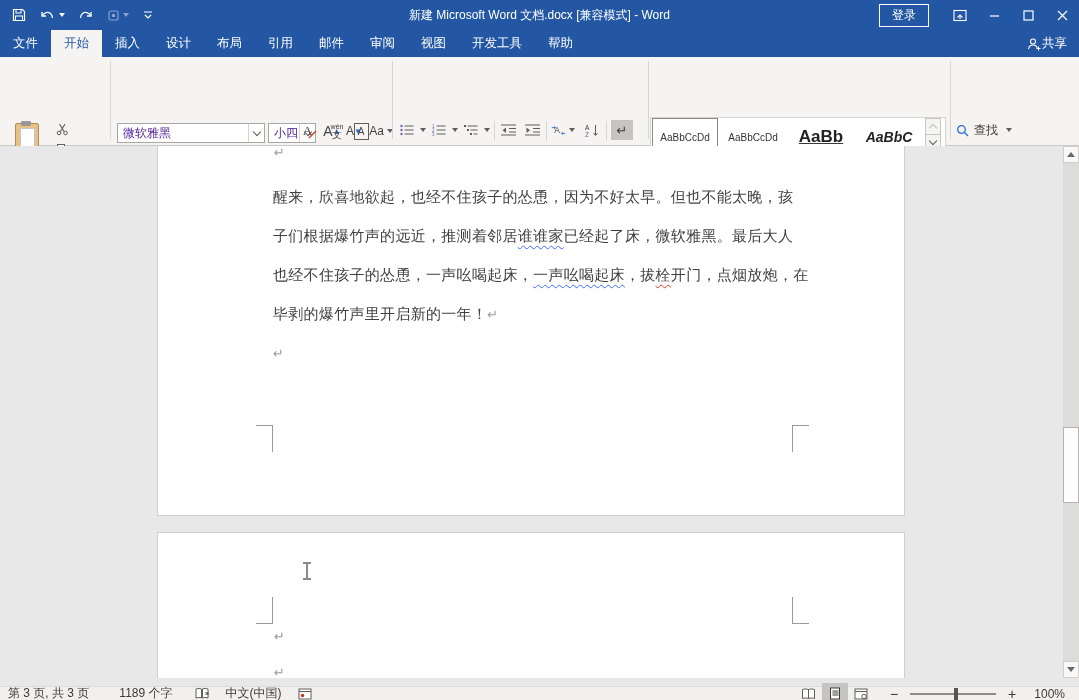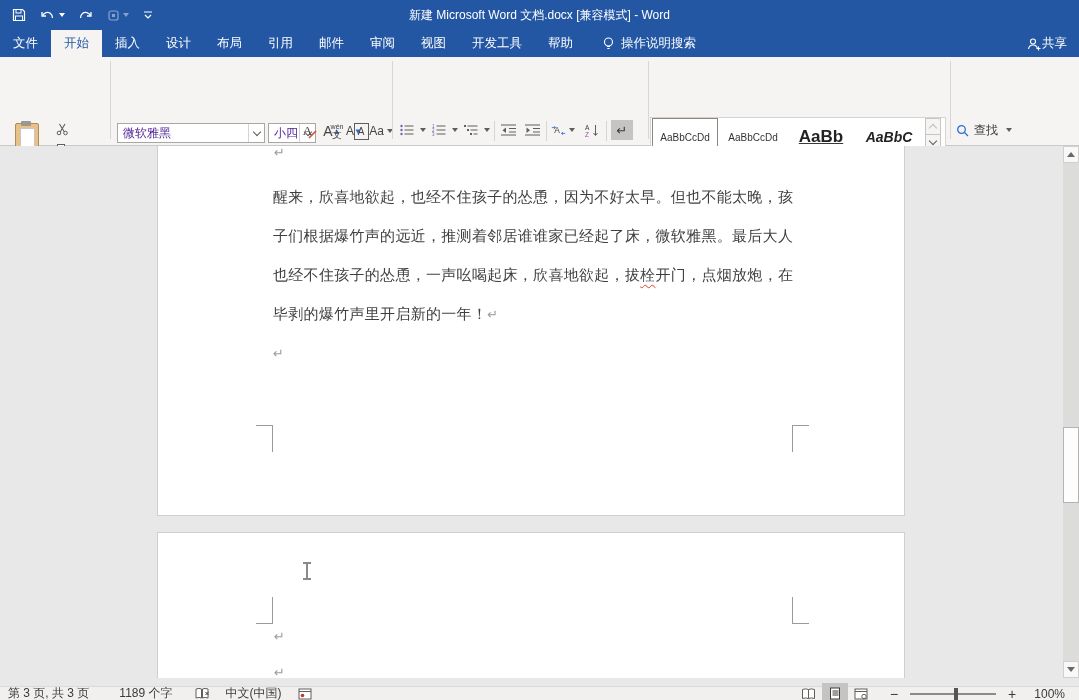--- a/index.html
+++ b/index.html
@@ -45,21 +45,21 @@
   .scrollstack{position:absolute;left:925px;top:62px;width:16px;}
   .scrollstack .s{width:16px;height:17px;border:1px solid #c8c6c4;box-sizing:border-box;background:#f5f4f2;display:flex;align-items:center;justify-content:center;margin-top:-1px;}
   .edit-item{position:absolute;left:956px;height:18px;display:flex;align-items:center;gap:5px;font-size:12px;color:#3b3a39;}
   
   .docarea{position:absolute;top:146px;left:0;right:16px;bottom:22px;background:#e8e8e8;overflow:hidden;}
   .page{position:absolute;left:157px;width:748px;background:#fff;border:1px solid #cfcfcf;box-sizing:border-box;}
   .para{position:absolute;left:115px;top:32px;width:530px;}
   .doc-line{height:39px;line-height:39px;font-size:15px;letter-spacing:0.3px;color:#3f3f3f;white-space:nowrap;
             font-family:"Liberation Sans","DejaVu Sans",sans-serif;}
   .doc-line.indent{text-indent:40px;}
-  .u-blue{text-decoration-style:wavy;text-decoration-color:#3f6cff;text-decoration-thickness:1px;text-underline-offset:4px;}
+  .u-blue{text-decoration:underline;text-decoration-style:wavy;text-decoration-color:#3f6cff;text-decoration-thickness:1px;text-underline-offset:4px;}
   .u-red{text-decoration:underline;text-decoration-style:wavy;text-decoration-color:#e03e2d;text-decoration-thickness:1px;text-underline-offset:4px;}
   .pilcrow{color:#9b9b9b;font-size:13px;letter-spacing:0;}
   .mark{position:absolute;width:16px;height:26px;}
   .mark.tl{border-top:1px solid #9a9a9a;border-right:1px solid #9a9a9a;}
   .mark.tr{border-top:1px solid #9a9a9a;border-left:1px solid #9a9a9a;}
   .mark.bl{border-bottom:1px solid #9a9a9a;border-right:1px solid #9a9a9a;}
   .mark.br{border-bottom:1px solid #9a9a9a;border-left:1px solid #9a9a9a;}
   .ibeam{position:absolute;width:2px;height:16px;background:#8a8a8a;}
   .ibeam:before,.ibeam:after{content:"";position:absolute;left:-3px;width:8px;height:2px;background:#8a8a8a;}
   .ibeam:before{top:-1px}.ibeam:after{bottom:-1px}
@@ -115,41 +115,59 @@
         <span class="dd"></span>
       </span>
       <span class="btn">
         <svg width="10" height="10" viewBox="0 0 10 10">
             <path d="M1 2h8" stroke="#fff" stroke-width="1"></path>
             <path d="M2 5l3 3 3-3" fill="none" stroke="#fff" stroke-width="1.2"></path>
           </svg>
       </span>
     </div>
     <div class="title-text">新建 Microsoft Word 文档.docx [兼容模式] - Word</div>
+    <div class="tb-right">
+      <span class="signin">登录</span>
+      <span class="winbtn">
+        <svg width="14" height="13" viewBox="0 0 14 13">
+            <rect x="1" y="1.5" width="12" height="10" fill="none" stroke="#fff" stroke-width="1.1"></rect>
+            <path d="M4.5 8.5 L7 6 L9.5 8.5" fill="none" stroke="#fff" stroke-width="1.1"></path>
+            <path d="M7 6v4" stroke="#fff" stroke-width="1.1"></path>
+          </svg>
+      </span>
+      <span class="winbtn">
+        <svg width="11" height="11" viewBox="0 0 11 11">
+            <path d="M1 6h9" stroke="#fff" stroke-width="1.2"></path>
+          </svg>
+      </span>
+      <span class="winbtn">
+        <svg width="11" height="11" viewBox="0 0 11 11">
+            <rect x="1" y="1" width="9" height="9" fill="none" stroke="#fff" stroke-width="1.2"></rect>
+          </svg>
+      </span>
+      <span class="winbtn">
+        <svg width="11" height="11" viewBox="0 0 11 11">
+            <path d="M1 1l9 9M10 1l-9 9" stroke="#fff" stroke-width="1.2"></path>
+          </svg>
+      </span>
+    </div>
   </div>
 
   <div class="tabrow">
     <span class="tab">文件</span>
     <span class="tab active">开始</span>
     <span class="tab">插入</span>
     <span class="tab">设计</span>
     <span class="tab">布局</span>
     <span class="tab">引用</span>
     <span class="tab">邮件</span>
     <span class="tab">审阅</span>
     <span class="tab">视图</span>
     <span class="tab">开发工具</span>
     <span class="tab">帮助</span>
-    <span class="tellme">
-      <svg width="13" height="15" viewBox="0 0 13 15">
-          <circle cx="6.5" cy="6" r="4" fill="none" stroke="#fff" stroke-width="1.1"></circle>
-          <path d="M5 10.5h3M5.3 12.5h2.4" stroke="#fff" stroke-width="1.1"></path>
-        </svg>
-      <span>操作说明搜索</span>
-    </span>
     <span class="share">
       <svg width="15" height="14" viewBox="0 0 15 14">
           <circle cx="6" cy="4.5" r="2.5" fill="none" stroke="#fff" stroke-width="1.1"></circle>
           <path d="M1.5 12c.5-3 2.5-4 4.5-4s4 1 4.5 4" fill="none" stroke="#fff" stroke-width="1.1"></path>
           <path d="M11.5 9.5v4M9.5 11.5h4" stroke="#fff" stroke-width="1.1"></path>
         </svg>
       <span>共享</span>
     </span>
   </div>
 
@@ -469,21 +487,21 @@
     </div>
   </div>
 
   <div class="docarea">
 
     <div class="page" style="top:-2px;height:372px;">
       <span class="pilcrow" style="position:absolute;left:116px;top:0px;">↵</span>
       <div class="para">
           <div class="doc-line"><span>醒来，欣喜地欲起，也经不住孩子的怂恿，因为不好太早。但也不能太晚，孩</span></div>
           <div class="doc-line"><span>子们根据爆竹声的远近，推测着邻居</span><span class="u-blue">谁谁家</span><span>已经起了床，微软雅黑。最后大人</span></div>
-          <div class="doc-line"><span>也经不住孩子的怂恿，一声吆喝起床，</span><span class="u-blue">欣喜地欲起</span><span>，拔</span><span class="u-red">栓</span><span>开门，点烟放炮，在</span></div>
+          <div class="doc-line"><span>也经不住孩子的怂恿，一声吆喝起床，</span><span class="u-blue">一声吆喝起床</span><span>，拔</span><span class="u-red">栓</span><span>开门，点烟放炮，在</span></div>
           <div class="doc-line"><span>毕剥的爆竹声里开启新的一年！</span><span class="pilcrow">↵</span></div>
           <div class="doc-line"><span class="pilcrow">↵</span></div>
         </div>
       <span class="mark tl" style="left:98px;top:280px;"></span>
       <span class="mark tr" style="left:634px;top:280px;"></span>
     </div>
 
     <div class="page" style="top:386px;height:200px;">
       <span class="ibeam" style="left:148px;top:30px;"></span>
       <span class="mark bl" style="left:98px;top:64px;"></span>

